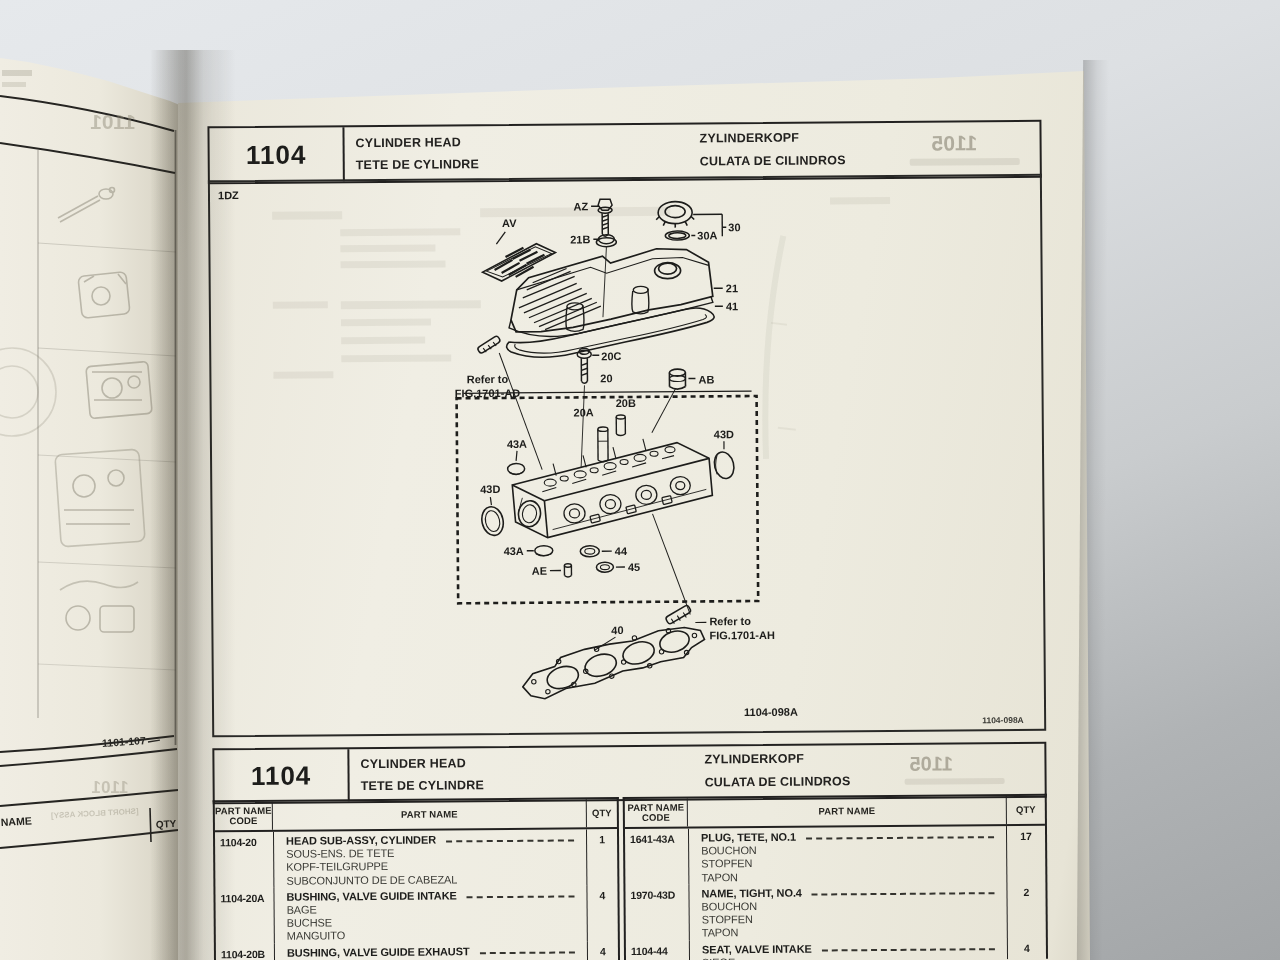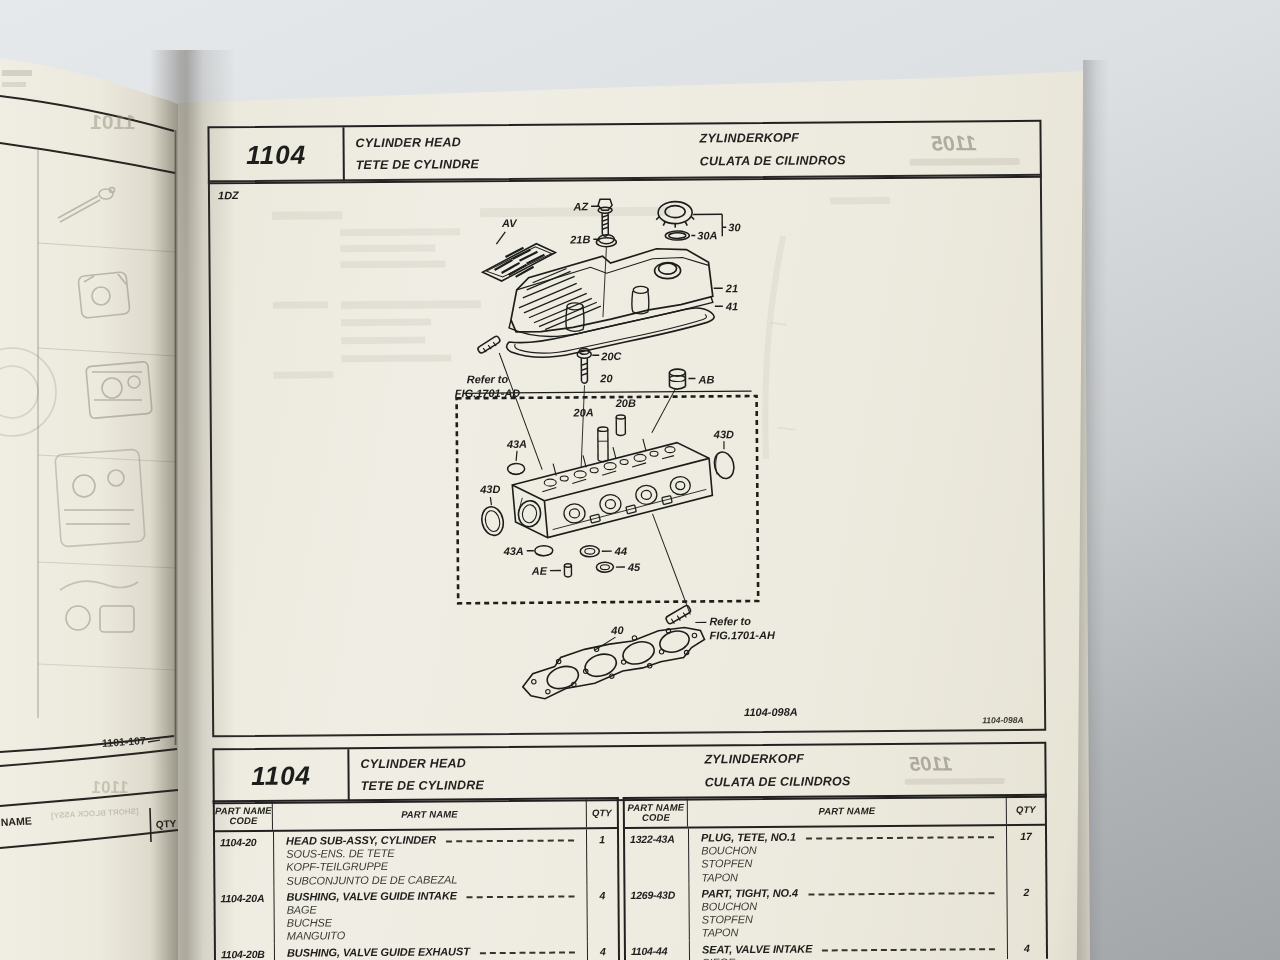--- a/index.html
+++ b/index.html
@@ -13,21 +13,20 @@
   #left-page{
     position:absolute;left:0;top:0;width:182px;height:960px;
     background:linear-gradient(90deg,#f0ede3 0%,#ece9dd 55%,#ddd9cb 85%,#c4c0b1 100%);
     clip-path:polygon(0 58px,28px 62px,66px 70px,108px 81px,145px 93px,170px 101px,182px 106px,182px 960px,0 960px);
   }
   
   #right-page{
     position:absolute;left:178px;top:0;width:912px;height:960px;
     background:linear-gradient(100deg,#d9d6c9 0%,#ebe8dc 5%,#f0eee4 28%,#edebdf 68%,#e7e4d6 96%,#dcd8c9 100%);
     clip-path:polygon(0px 103px,420px 88px,760px 78px,906px 71px,912px 960px,0px 960px);
-    font-style:italic;
   }
   #page-edge-shadow{
     position:absolute;left:1080px;top:60px;width:26px;height:900px;
     background:linear-gradient(90deg,rgba(0,0,0,0.20),rgba(0,0,0,0.06) 55%,transparent);
     transform:rotate(0.4deg);
   }
   #spine-shadow{
     position:absolute;left:150px;top:50px;width:86px;height:910px;
     background:linear-gradient(90deg,transparent 0%,rgba(45,40,28,0.30) 34%,rgba(45,40,28,0.34) 42%,rgba(45,40,28,0.12) 62%,transparent 100%);
     pointer-events:none;z-index:5;
@@ -517,36 +516,36 @@
             <span>CODE</span>
       </div>
       <div class="cell br">
             <span>PART NAME</span>
           </div>
       <div class="cell">
             <span>QTY</span>
           </div>
     </div>
     <div class="pt-body" style="grid-template-columns:63px 1fr 38px;height:133px;">
-      <div class="entry-code">1322-43A</div>
+      <div class="entry-code">1641-43A</div>
       <div class="entry-name bl br">
         <div class="nline first">
               <span>PLUG, TETE, NO.1</span>
               <span class="leader"></span>
             </div>
         <div class="nline">BOUCHON</div>
         <div class="nline">STOPFEN</div>
         <div class="nline">TAPON</div>
       </div>
       <div class="entry-qty">17</div>
 
-      <div class="entry-code">1269-43D</div>
+      <div class="entry-code">1970-43D</div>
       <div class="entry-name bl br">
         <div class="nline first">
-              <span>PART, TIGHT, NO.4</span>
+              <span>NAME, TIGHT, NO.4</span>
               <span class="leader"></span>
             </div>
         <div class="nline">BOUCHON</div>
         <div class="nline">STOPFEN</div>
         <div class="nline">TAPON</div>
       </div>
       <div class="entry-qty">2</div>
 
       <div class="entry-code">1104-44</div>
       <div class="entry-name bl br">

